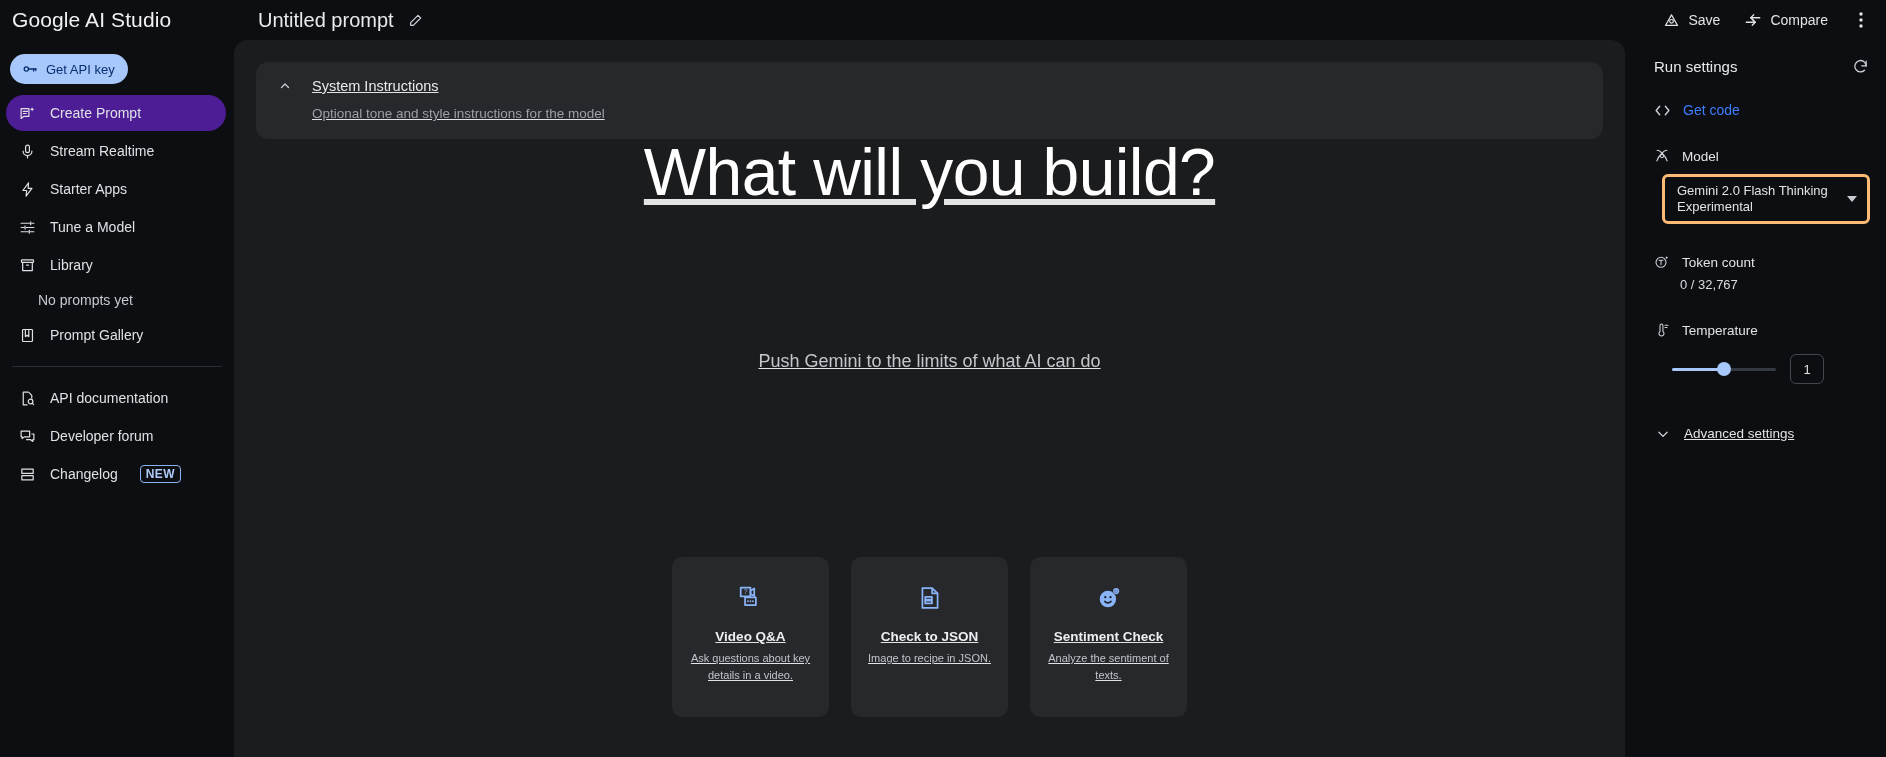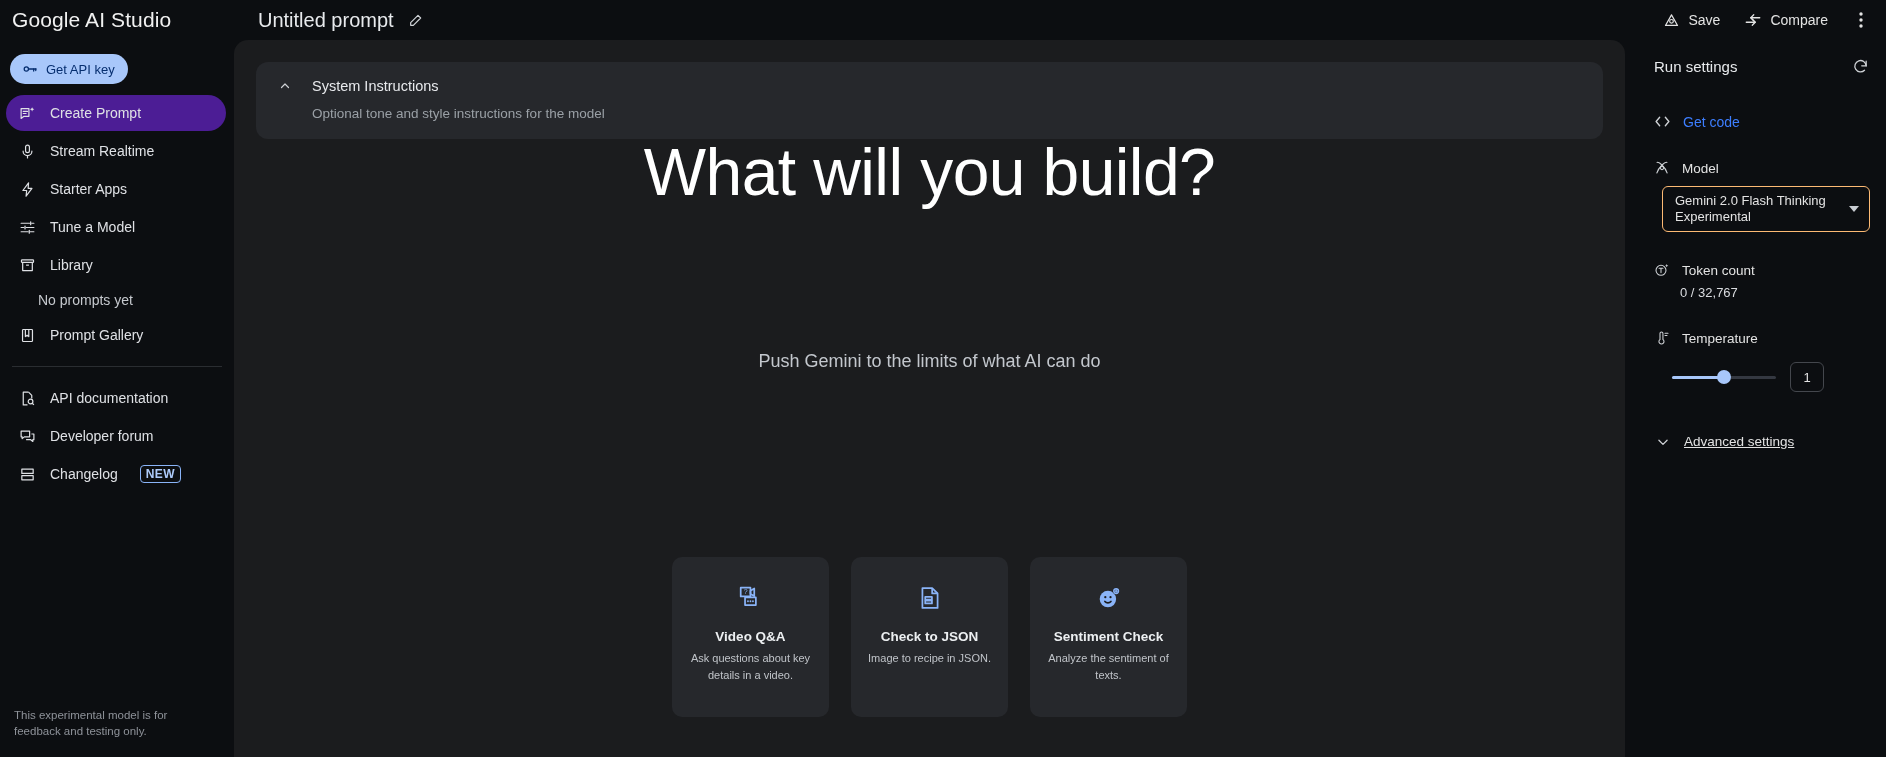--- a/index.html
+++ b/index.html
@@ -91,20 +91,21 @@
 
   
   .main {
     flex: 1; min-width: 0;
     background: #1b1c1e;
     border-radius: 14px 14px 0 0;
     margin-right: 13px;
     display: flex; flex-direction: column;
     position: relative;
     overflow: hidden;
+    text-decoration: underline;
   }
   .sysbox {
     margin: 22px 22px 0 22px;
     background: #26282c;
     border-radius: 12px;
     padding: 16px 22px 18px 22px;
   }
   .sys-head { display: flex; align-items: center; gap: 20px; }
   .chev-up { width: 14px; height: 14px; display:flex; align-items:center; justify-content:center; cursor:pointer; }
   .sys-title { font-size: 14.5px; font-weight: 500; color: #e8eaed; }
@@ -135,28 +136,28 @@
   
   .runpanel {
     width: 248px; min-width: 248px;
     background: #0c0e11;
     padding: 16px 16px 0 16px;
     display: flex; flex-direction: column;
   }
   .rp-head { display: flex; align-items: center; justify-content: space-between; }
   .rp-title { font-size: 15px; color: #e8eaed; font-weight: 400; }
   .reset-ico { cursor: pointer; width: 20px; height: 20px; display:flex; align-items:center; justify-content:center;}
-  .getcode { display: flex; align-items: flex-start; gap: 12px; margin-top: 38px; cursor: pointer; }
+  .getcode { display: flex; align-items: flex-end; gap: 12px; margin-top: 26px; cursor: pointer; }
   .getcode-txt { font-size: 14px; color: #3d7eff; }
   .rp-label-row { display: flex; align-items: center; gap: 12px; margin-top: 30px; }
   .rp-label { font-size: 13.5px; color: #e3e3e3; }
   .model-select {
     margin-top: 10px; margin-left: 8px;
     width: 208px; min-height: 44px;
-    border: 1px solid #fdba74; border-radius: 6px;
+    border: 3px solid #fdba74; border-radius: 6px;
     display: flex; align-items: center; justify-content: space-between;
     padding: 6px 10px 6px 12px; cursor: pointer;
   }
   .model-name { font-size: 13px; color: #e3e3e3; line-height: 16px; width: 168px; }
   .caret { width: 0; height: 0; border-left: 5px solid transparent; border-right: 5px solid transparent; border-top: 6px solid #c8ccd2; }
   .token-val { font-size: 13px; color: #dadce0; margin-top: 7px; margin-left: 26px; }
   .temp-row { display: flex; align-items: center; gap: 14px; margin-top: 16px; padding-left: 18px; }
   .slider { position: relative; width: 104px; height: 16px; display: flex; align-items: center; cursor: pointer; }
   .slider-track { position: absolute; left: 0; right: 0; height: 3px; background: #343841; border-radius: 2px; }
   .slider-fill { position: absolute; left: 0; width: 50%; height: 3px; background: #a8c7fa; border-radius: 2px; }
@@ -336,21 +337,20 @@
             <svg width="17" height="17" viewBox="0 0 24 24" fill="none" stroke="#dfe1e5" stroke-width="1.7" stroke-linejoin="round">
               <rect x="4" y="4.5" width="16" height="6"></rect>
                 <rect x="4" y="13.5" width="16" height="6"></rect>
             </svg>
           </span>
           <span>Changelog</span>
           <span class="badge-new">NEW</span>
         </div>
       </div>
 
-      <div class="sidebar-foot">This experimental model is for feedback and testing only.</div>
     </div>
 
     <div class="main">
 
       <div class="sysbox">
         <div class="sys-head">
           <span class="chev-up">
             <svg width="12" height="12" viewBox="0 0 24 24" fill="none" stroke="#cfd2d6" stroke-width="2.4" stroke-linecap="round" stroke-linejoin="round">
               <path d="M5 15l7-7 7 7"></path>
             </svg>

